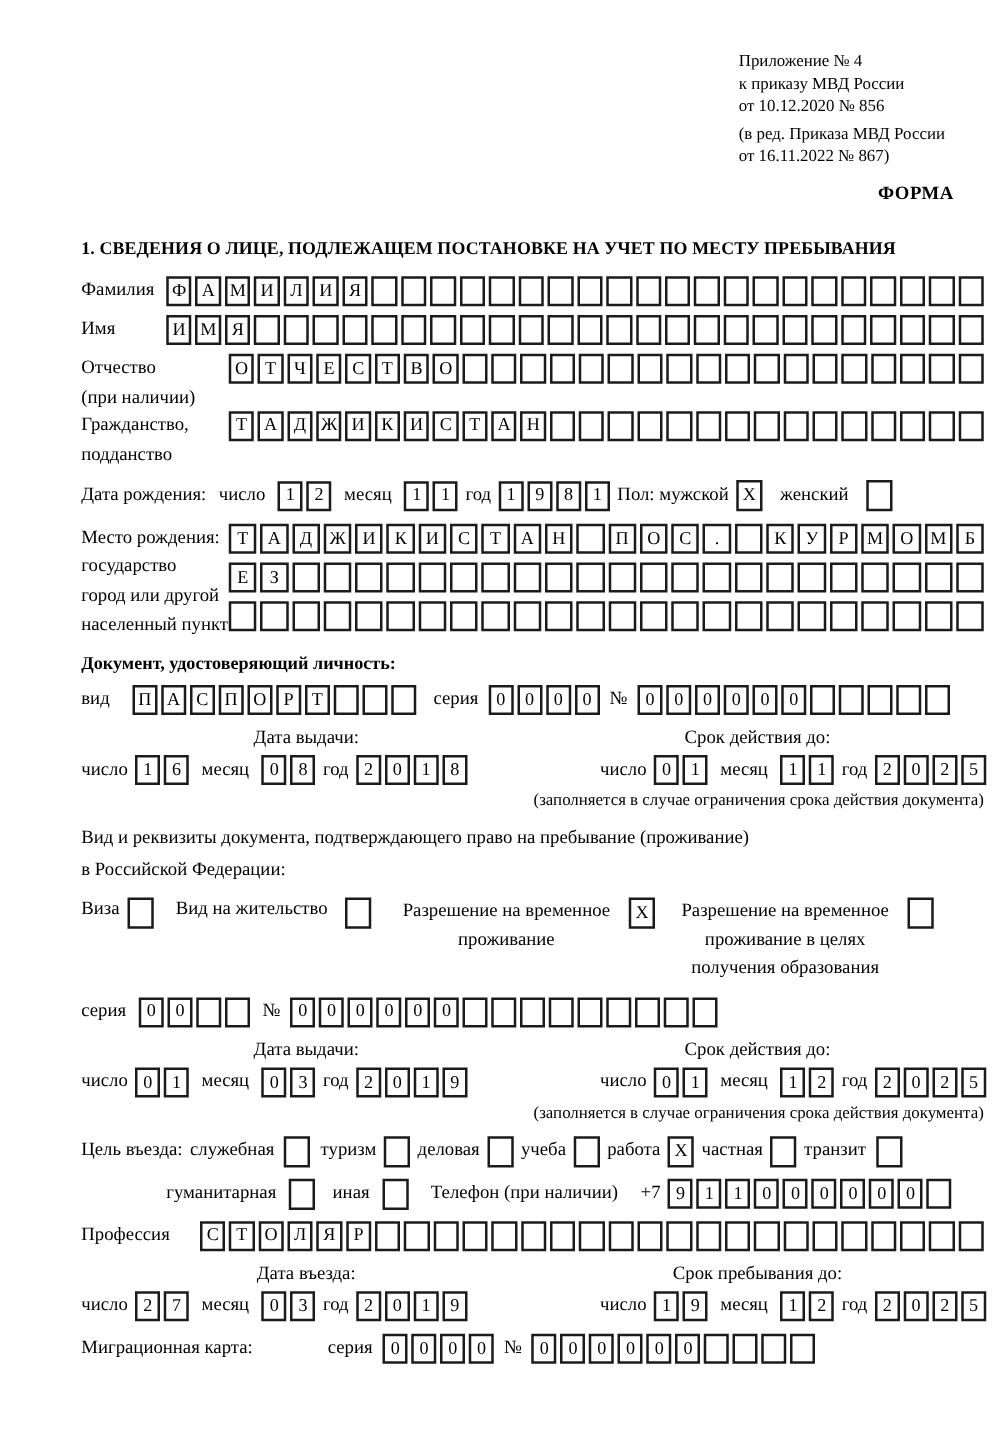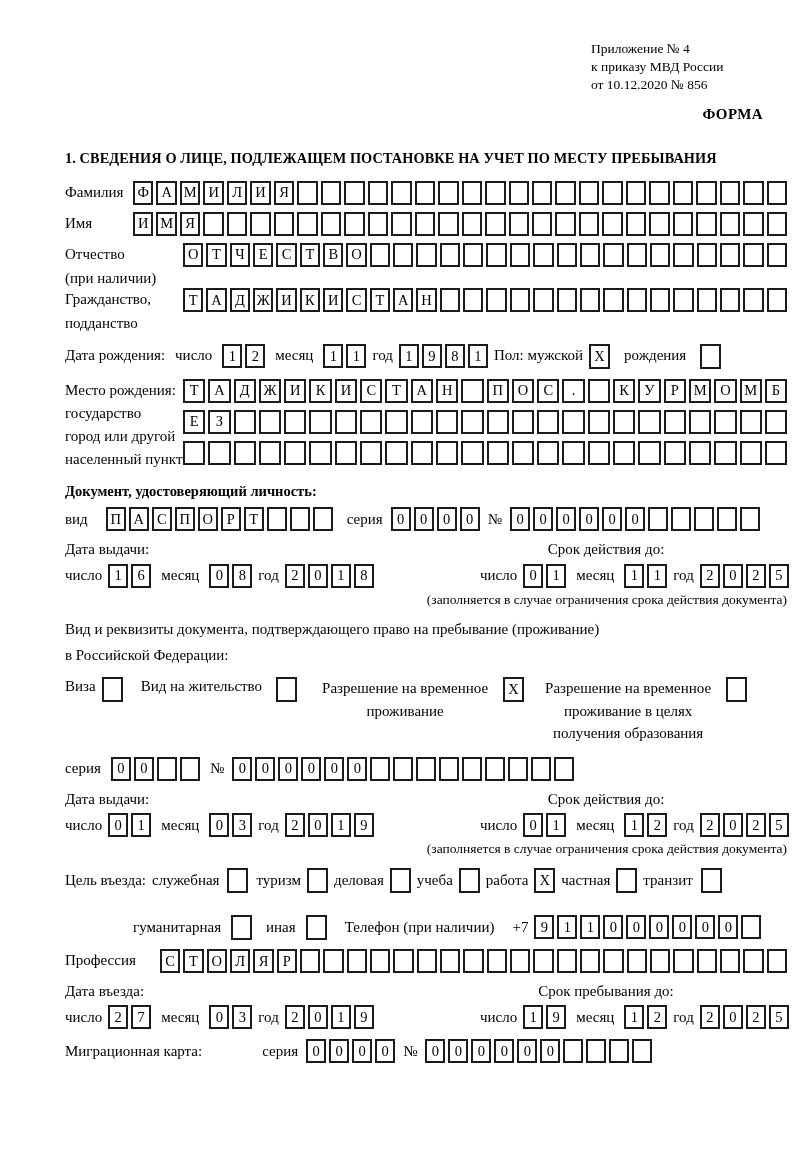--- a/index.html
+++ b/index.html
@@ -26,21 +26,21 @@
   .cell{
     box-sizing:border-box;width:20px;height:24px;flex:none;
     border:2px solid #1b1b1b;background:#fff;
     display:flex;align-items:center;justify-content:center;
     font-size:14.5px;
   }
   .checkbox .cell{width:21px;height:25px}
   .dlabel{flex:none}
   .ml6{margin-left:6px}.ml8{margin-left:8px}.ml10{margin-left:10px}.ml14{margin-left:14px}.ml18{margin-left:18px}
   .datehead{display:flex;margin-top:9px}
-  .datehead .dh-left{width:360px;text-align:left;flex:none}
+  .datehead .dh-left{width:360px;text-align:center;flex:none}
   .datehead .dh-right{flex:1;text-align:center}
   .daterow{display:flex;align-items:center;margin-top:4px}
   .dhalf-left{display:flex;align-items:center;width:360px;flex:none}
   .dhalf-right{display:flex;align-items:center;flex:1;padding-left:55px}
   .note-right{text-align:right;font-size:13.5px;margin-top:3px}
   .doc-head{font-weight:bold;font-size:14.5px;margin-top:10px}
   .optrow{display:flex;align-items:flex-start;margin-top:12px}
   .optlabel-c{text-align:center;line-height:1.5}
   .w180{width:180px}
   .stack{display:flex;flex-direction:column}
@@ -50,20 +50,24 @@
   .repr-cells .frow:first-child{margin-top:0}
   .intro{margin-top:12px}
 </style>
 </head>
 <body>
 
 <div class="hdr">
   <div>Приложение № 4</div>
   <div>к приказу МВД России</div>
   <div>от 10.12.2020 № 856</div>
+  <div class="amend">
+    <div>(в ред. Приказа МВД России</div>
+    <div>от 16.11.2022 № 867)</div>
+  </div>
 </div>
 <div class="forma">ФОРМА</div>
 
 <div class="title">
 </div>
 
 <div class="sec">1. СВЕДЕНИЯ О ЛИЦЕ, ПОДЛЕЖАЩЕМ ПОСТАНОВКЕ НА УЧЕТ ПО МЕСТУ ПРЕБЫВАНИЯ</div>
 
 <div class="frow" style="margin-top:13px">
   <span class="lblcol w68">Фамилия</span>
@@ -215,21 +219,21 @@
   <span class="cells ml6">
       <span class="cell">1</span>
       <span class="cell">9</span>
       <span class="cell">8</span>
       <span class="cell">1</span>
     </span>
   <span class="dlabel ml6">Пол: мужской</span>
   <span class="cells checkbox ml6">
       <span class="cell">X</span>
     </span>
-  <span class="dlabel ml14">рождения</span>
+  <span class="dlabel ml14">женский</span>
   <span class="cells checkbox ml14">
       <span class="cell"></span>
     </span>
 </div>
 
 <div class="repr" style="margin-top:10px">
   <div class="repr-label">
     <div>Место рождения:</div>
     <div>государство</div>
     <div>город или другой</div>
@@ -525,21 +529,21 @@
     </span>
   <span class="dlabel ml6">частная</span>
   <span class="cells checkbox ml6">
       <span class="cell"></span>
     </span>
   <span class="dlabel ml6">транзит</span>
   <span class="cells checkbox ml8">
       <span class="cell"></span>
     </span>
 </div>
-<div class="frow" style="margin-top:22px;padding-left:68px">
+<div class="frow" style="margin-top:9px;padding-left:68px">
   <span class="dlabel">гуманитарная</span>
   <span class="cells checkbox ml10">
       <span class="cell"></span>
     </span>
   <span class="dlabel ml14">иная</span>
   <span class="cells checkbox ml10">
       <span class="cell"></span>
     </span>
   <span class="dlabel ml18">Телефон (при наличии)</span>
   <span class="dlabel ml18">+7</span>

